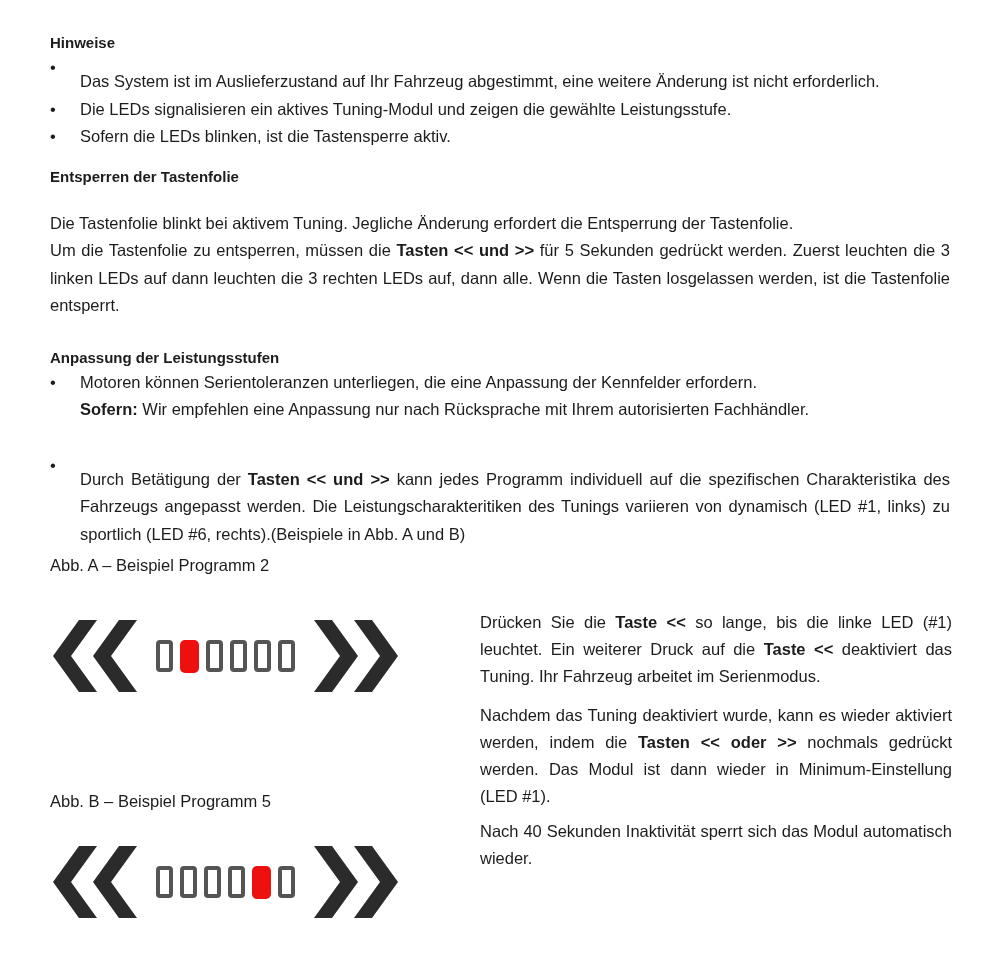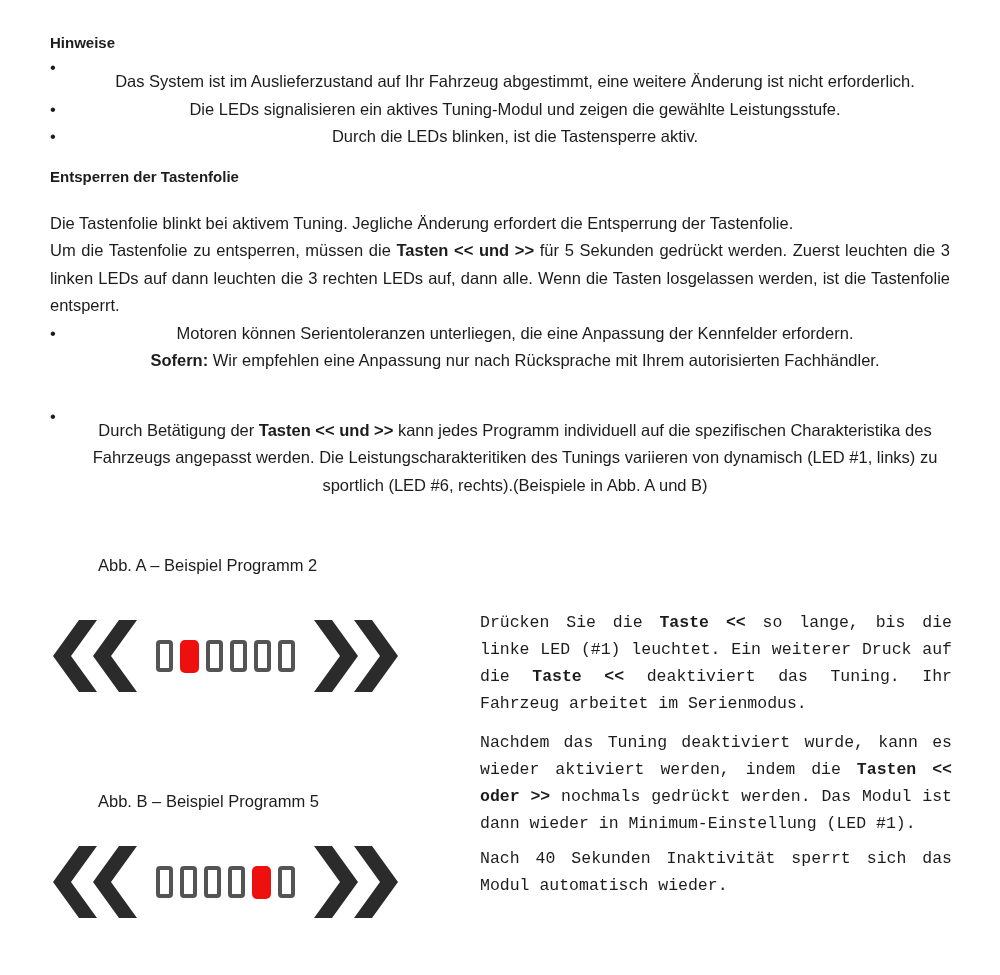--- a/index.html
+++ b/index.html
@@ -11,38 +11,38 @@
     font-family:"Liberation Sans",sans-serif;font-size:16.5px;color:var(--text);
   }
   .page{position:relative;width:1000px;height:975px;overflow:hidden;background:var(--page-bg);}
   .flow{position:absolute;left:50px;top:32px;width:900px;}
   h3{font-size:15px;font-weight:bold;line-height:22px;margin:0;}
   p{margin:0;line-height:27.5px;}
   .just{text-align:justify;margin-top:14px;}
   ul.bullets{list-style:none;margin:0;padding:0;}
   li{display:flex;line-height:27.5px;margin:0;}
   .marker{width:30px;flex-shrink:0;}
-  .li-text{flex:1;text-align:center;}
+  .li-text{flex:1;}
   .h-entsperren{margin-top:15px;}
   .p-entsperren{margin-top:22px;}
   .h-anpassung{margin-top:27px;}
   .ul-anpassung{margin-top:11px;}
   .li-b2{margin-top:28px;}
-  .fig-label{position:absolute;left:50px;line-height:22px;margin-left:48px;}
+  .fig-label{position:absolute;left:50px;line-height:22px;}
   .fig-label-a{top:554px;}
   .fig-label-b{top:790px;}
   .led-graphic{position:absolute;left:53px;display:flex;align-items:center;}
   .led-graphic-a{top:620px;}
   .led-graphic-b{top:846px;}
   .chev{display:block;fill:var(--chevron);}
   .led-strip{display:flex;align-items:center;gap:7px;margin:0 19px;}
   .led{width:9px;height:24px;border:4px solid var(--led-outline);border-radius:4px;background:#fff;}
   .led.on{width:19px;height:33px;border:none;border-radius:5px;background:var(--led-red);}
   .right-col{position:absolute;left:480px;top:596px;width:472px;}
-  .right-col p{line-height:27px;font-family:Liberation Mono, monospace;}
+  .right-col p{line-height:27px;}
   .p-deakt1{margin-top:13px;}
   .p-deakt2{margin-top:1px;}
   .h-aktivieren{margin-top:13px;}
   .p-akt1{margin-top:12px;}
   .p-akt2{margin-top:8px;}
 </style>
 </head>
 <body>
 
 <div class="page">
@@ -53,30 +53,31 @@
       <li>
         <span class="marker">•</span>
         <span class="li-text just">Das System ist im Auslieferzustand auf Ihr Fahrzeug abgestimmt, eine weitere Änderung ist nicht erforderlich.</span>
       </li>
       <li>
         <span class="marker">•</span>
         <span class="li-text">Die LEDs signalisieren ein aktives Tuning-Modul und zeigen die gewählte Leistungsstufe.</span>
       </li>
       <li>
         <span class="marker">•</span>
-        <span class="li-text">Durch die LEDs blinken, ist die Tastensperre aktiv.</span>
+        <span class="li-text">Sofern die LEDs blinken, ist die Tastensperre aktiv.</span>
       </li>
     </ul>
 
     <h3 class="h-entsperren">Entsperren der Tastenfolie</h3>
     <p class="p-entsperren just">
       <span>Die Tastenfolie blinkt bei aktivem Tuning. Jegliche Änderung erfordert die Entsperrung der Tastenfolie.</span><br>
       <span>Um die Tastenfolie zu entsperren, müssen die </span><b>Tasten &lt;&lt; und &gt;&gt;</b><span> für 5 Sekunden gedrückt werden. Zuerst leuchten die 3 linken LEDs auf dann leuchten die 3 rechten LEDs auf, dann alle. Wenn die Tasten losgelassen werden, ist die Tastenfolie entsperrt.</span>
     </p>
 
+    <h3 class="h-anpassung">Anpassung der Leistungsstufen</h3>
     <ul class="bullets ul-anpassung">
       <li>
         <span class="marker">•</span>
         <span class="li-text">
           <span>Motoren können Serientoleranzen unterliegen, die eine Anpassung der Kennfelder erfordern.</span><br>
           <b>Sofern:</b><span> Wir empfehlen eine Anpassung nur nach Rücksprache mit Ihrem autorisierten Fachhändler.</span>
         </span>
       </li>
       <li class="li-b2">
         <span class="marker">•</span>

